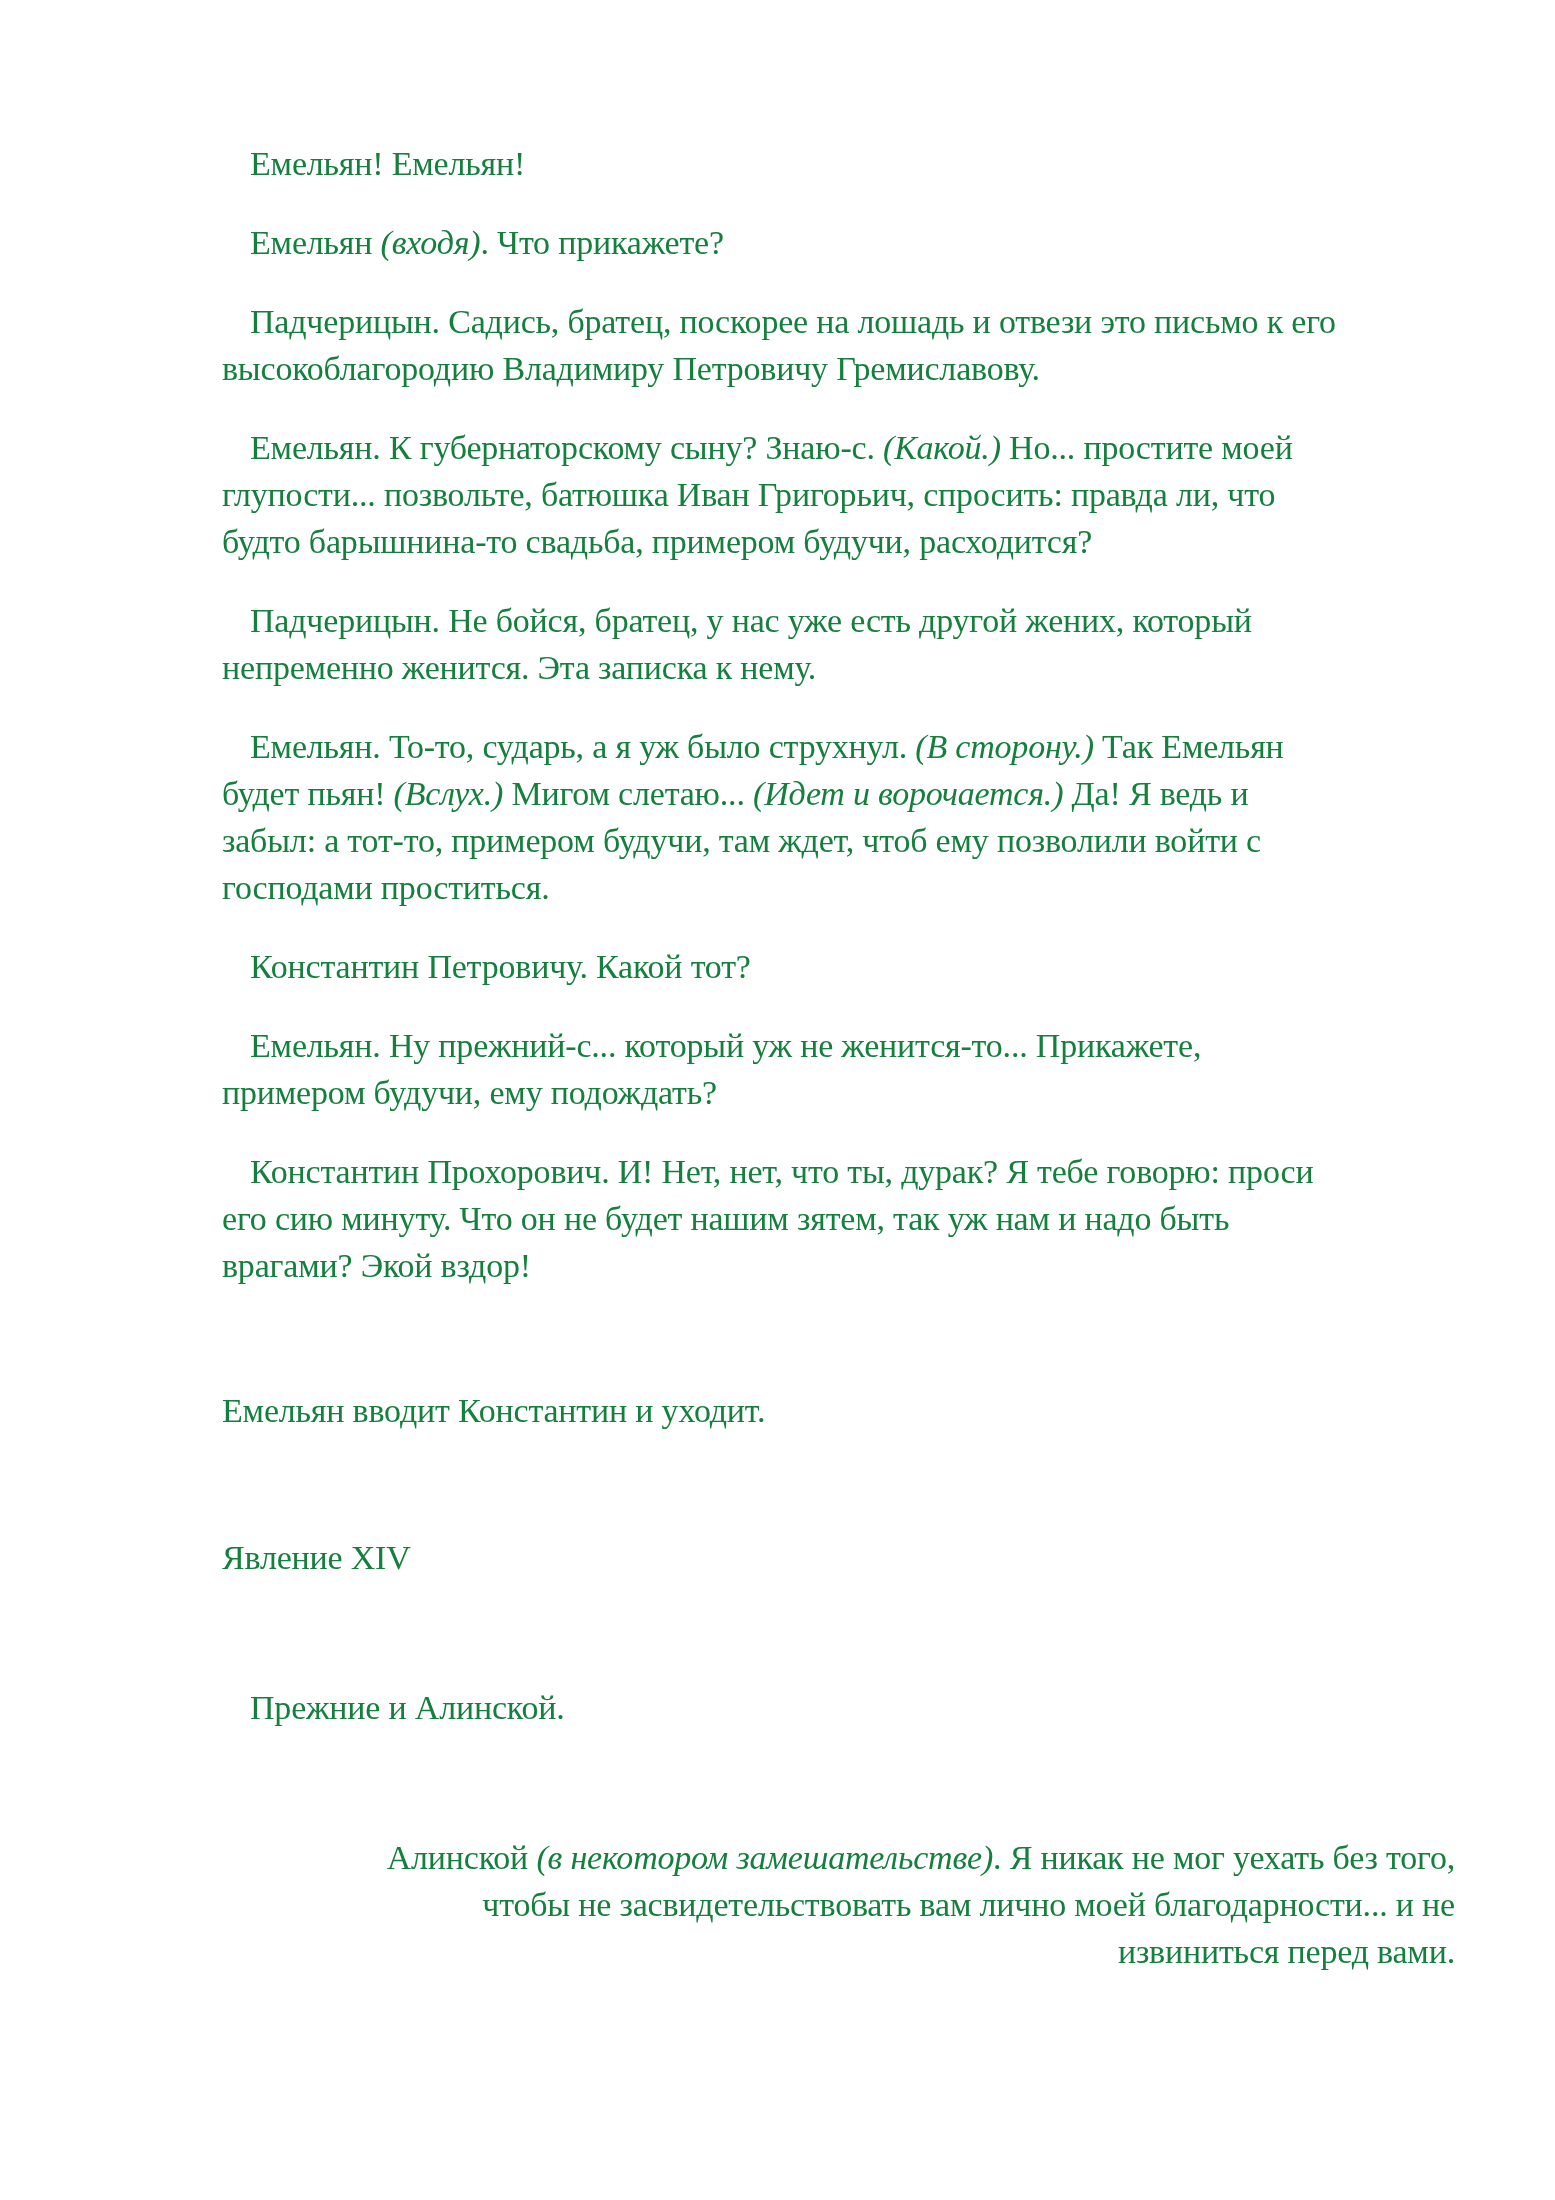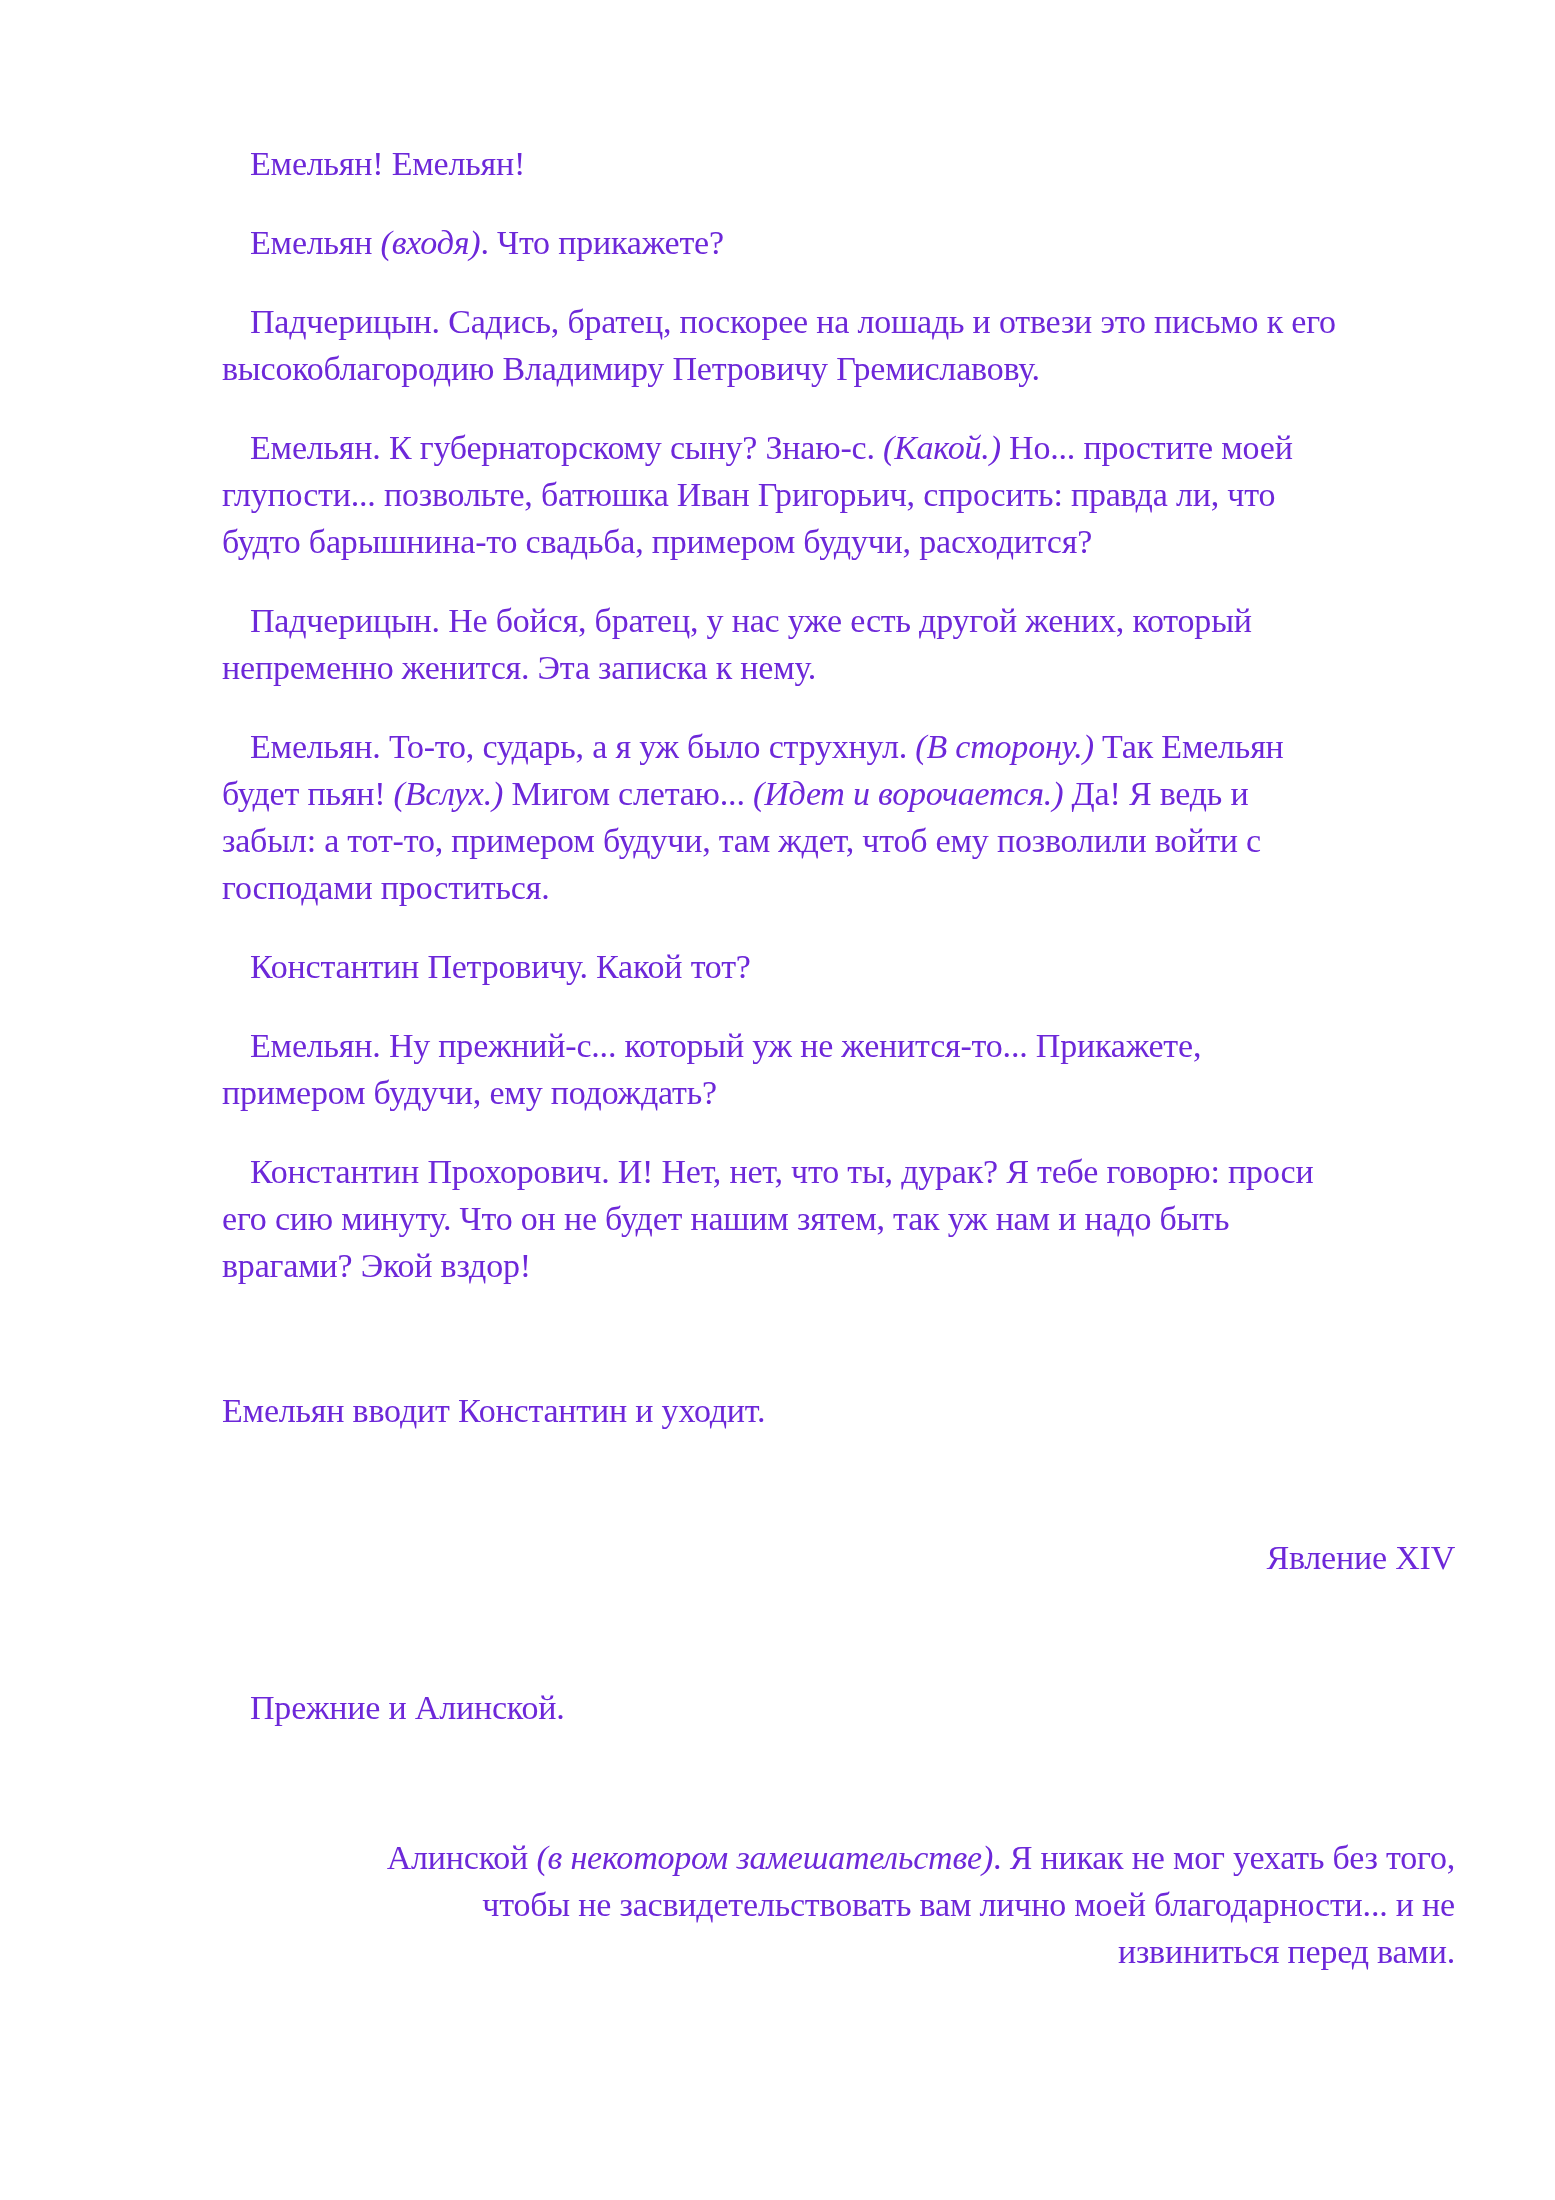--- a/index.html
+++ b/index.html
@@ -18,21 +18,21 @@
     background: #ffffff;
     box-sizing: border-box;
   }
   .text-column {
     box-sizing: border-box;
     padding: 140px 100px 0 222px;
     font-family: "Liberation Serif", "DejaVu Serif", serif;
     font-size: 34px;
     line-height: 47px;
     letter-spacing: -0.2px;
-    color: #6d28d9;
+    color: #15803d;
   }
   .block {
     margin: 0;
     white-space: pre;       
   }
   .block em {
     font-style: italic;
   }
   .dialogue {
     text-indent: 28px;
@@ -42,21 +42,21 @@
     text-indent: 28px;
     margin: 103px 0 32px 0;
     text-align: right;
   }
   .stage {
     text-indent: 0;
     margin: 98px 0 32px 0;
   }
   .heading {
     text-indent: 0;
-    text-align: right;
+    text-align: left;
     margin: 100px 0 32px 0;
   }
   .cast {
     text-indent: 28px;
     margin: 103px 0 40px 0;
   }
 </style>
 </head>
 <body>
 

